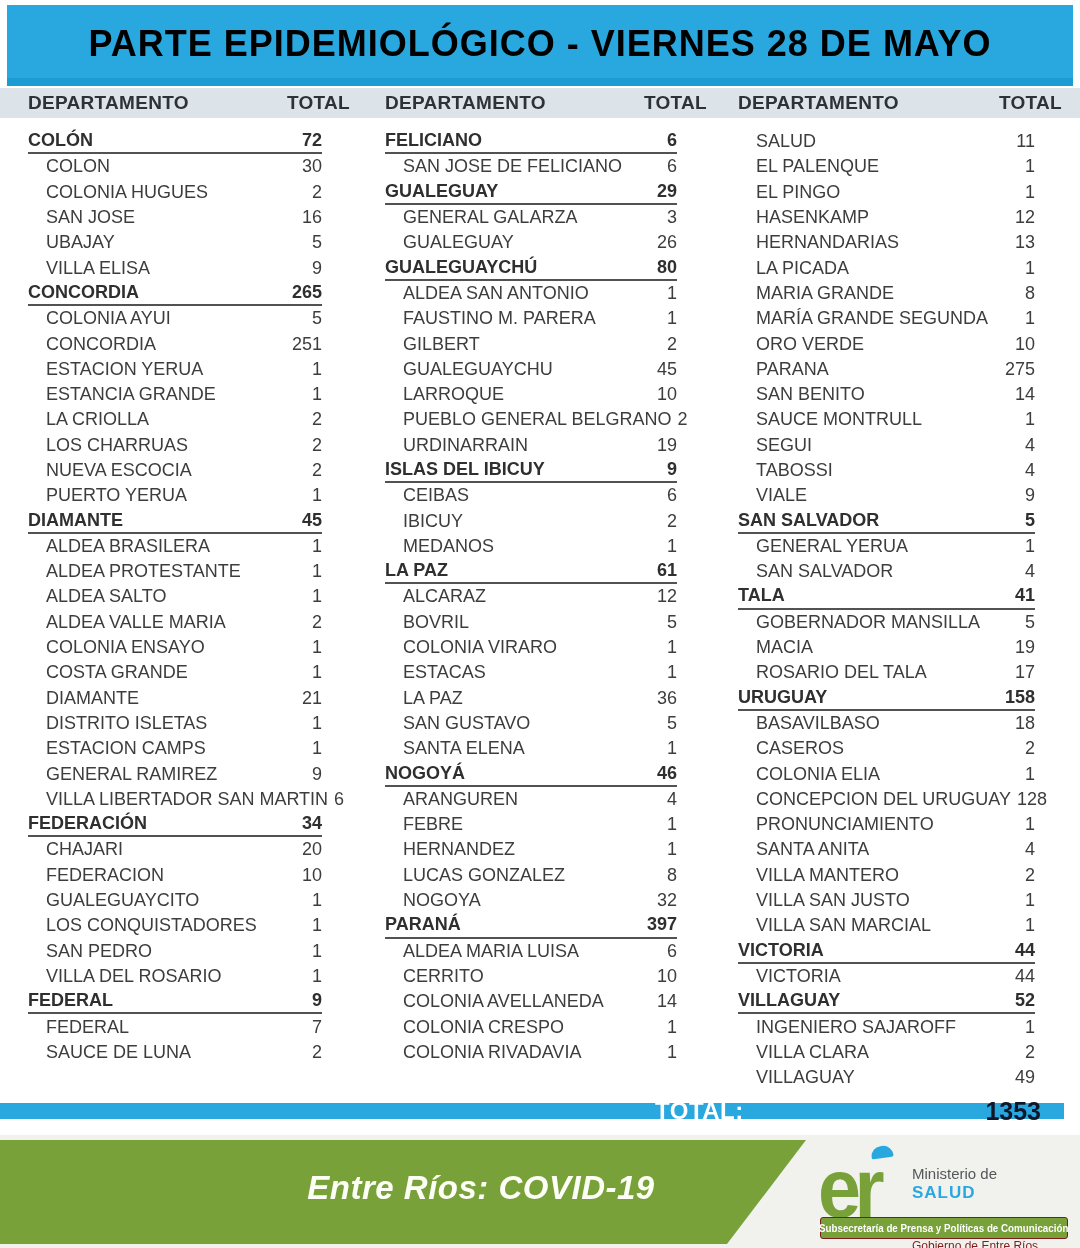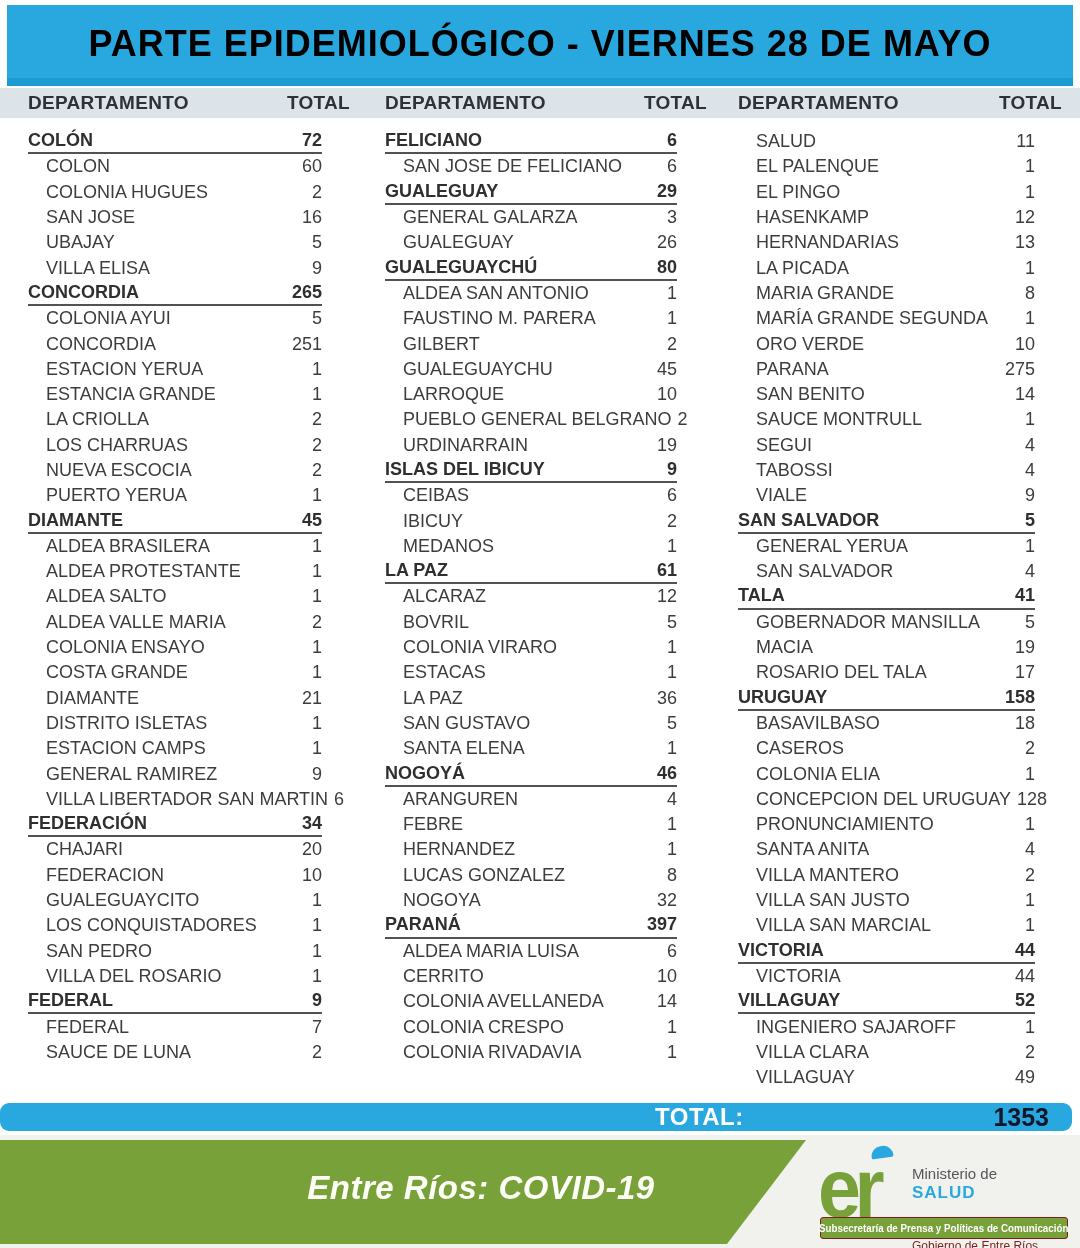--- a/index.html
+++ b/index.html
@@ -37,21 +37,21 @@
   .row{
     height:25.3px; box-sizing:border-box;
     display:flex; justify-content:space-between; align-items:center;
     font-size:18px; color:#3D3D3D; white-space:nowrap;
   }
   .row.dept{font-weight:700; color:#2F2F2F; border-bottom:2.5px solid #515156;}
   .row.loc .name{padding-left:18px;}
   .row .num{padding-left:6px;}
   
   .total-bar{
-    position:absolute; left:0; right:8px; top:1103px; height:28px; background:#29A8E0;border-radius:9px;
+    position:absolute; left:0; right:16px; top:1103px; height:16px; background:#29A8E0;
   }
   .total-bar .tlabel{
     position:absolute; left:655px; top:0; height:100%;
     display:flex; align-items:center;
     color:#fff; font-weight:700; font-size:24px; letter-spacing:.5px;
   }
   .total-bar .tvalue{
     position:absolute; right:23px; top:0; height:100%;
     display:flex; align-items:center;
     color:#0f172a; font-weight:700; font-size:25px;
@@ -118,21 +118,21 @@
     </div>
   </div>
 
   <div class="col c1">
       <div class="row dept">
         <span class="name">COLÓN</span>
         <span class="num">72</span>
       </div>
       <div class="row loc">
         <span class="name">COLON</span>
-        <span class="num">60</span>
+        <span class="num">30</span>
       </div>
       <div class="row loc">
         <span class="name">COLONIA HUGUES</span>
         <span class="num">2</span>
       </div>
       <div class="row loc">
         <span class="name">SAN JOSE</span>
         <span class="num">16</span>
       </div>
       <div class="row loc">

